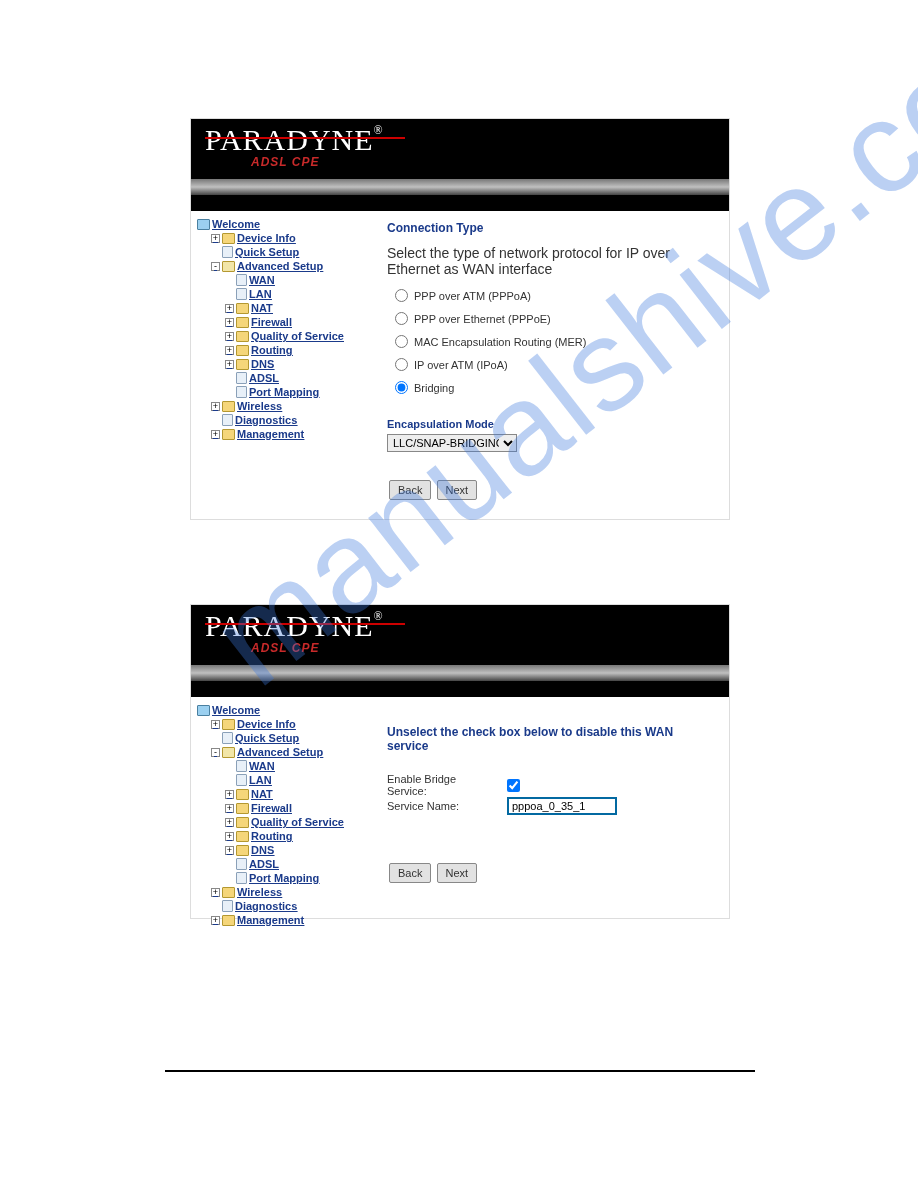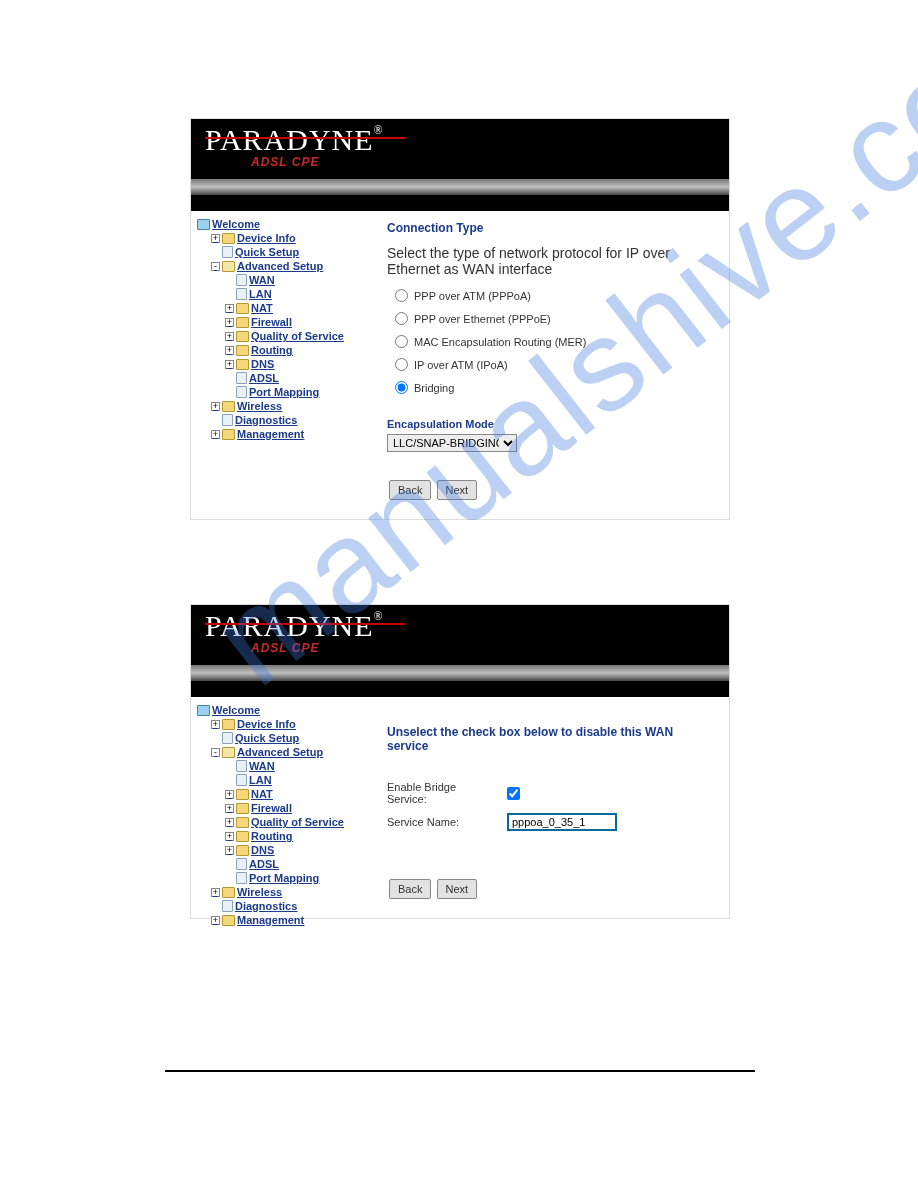--- a/index.html
+++ b/index.html
@@ -159,21 +159,21 @@
     display: inline-block;
     padding: 3px 8px;
     background: #e2e2e2;
     border: 1px solid #888;
     border-radius: 2px;
     font-size: 11px;
     color: #333;
     cursor: pointer;
     margin-left: 2px;
   }
-  .formrow { display: flex; align-items: center; margin: 8px 0; gap: 10px; }
+  .formrow { display: flex; align-items: center; margin: 0 0; gap: 10px; }
   .formrow .flab { width: 110px; }
   .formrow input[type=text] {
     width: 110px;
     padding: 1px 3px;
     font-size: 11px;
     border: 2px solid #0369a1;
   }
   .foot-line {
     position: absolute;
     left: 165px;

